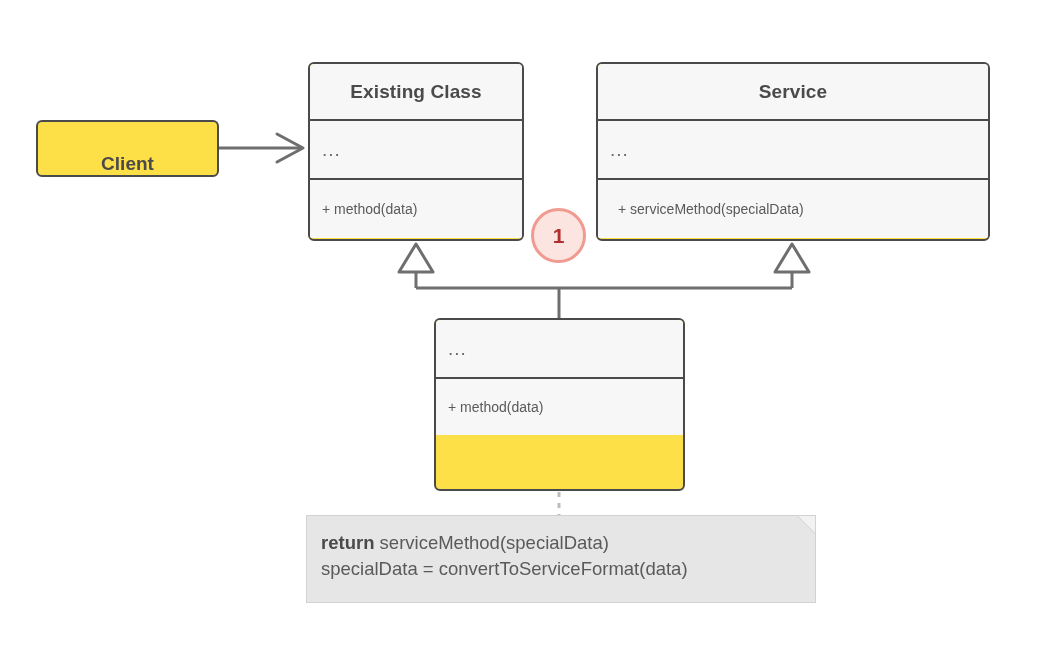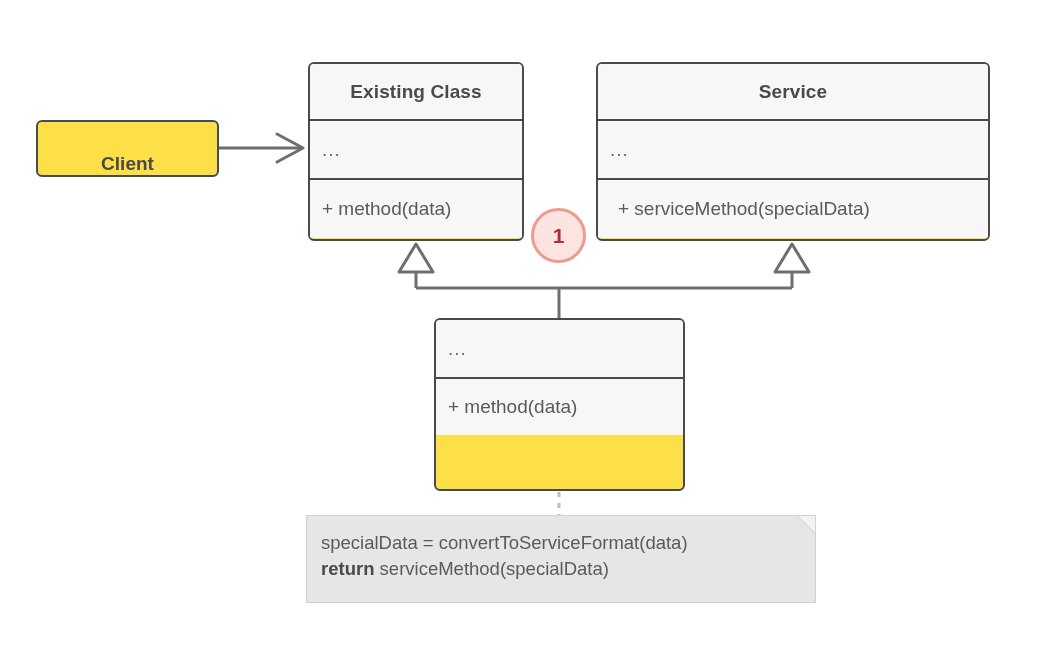--- a/index.html
+++ b/index.html
@@ -48,21 +48,21 @@
   .uml-title {
     justify-content: center;
     font-weight: bold;
     font-size: 19px;
     color: #4a4a4a;
     letter-spacing: 0.1px;
   }
   .uml-member {
     justify-content: flex-start;
     padding-left: 12px;
-    font-size: 19px;
+    font-size: 14px;
     color: #5a5a5a;
   }
   .uml-member.dots {
     font-size: 19px;
     letter-spacing: 1px;
     color: #6a6a6a;
   }
 
   
   .uml-simple {
@@ -179,19 +179,19 @@
   <div class="uml-box" style="left:434px; top:318px; width:251px; height:173px;">
     <div class="uml-row uml-member dots" style="height:57px;">...</div>
     <div class="uml-row uml-member" style="height:58px;">+ method(data)</div>
   </div>
 
   <div class="step-badge" style="left:531px; top:208px; width:55px; height:55px;">1</div>
 
   <div class="note-box" style="left:306px; top:515px; width:510px; height:88px;">
     <span class="note-fold-edge"></span>
     <span class="note-fold"></span>
-    <div class="note-line">specialData = convertToServiceFormat(data)</div>
     <div class="note-line">
       <b>return</b><span> serviceMethod(specialData)</span>
     </div>
+    <div class="note-line">specialData = convertToServiceFormat(data)</div>
   </div>
 
 </div>
 
 </body></html>

